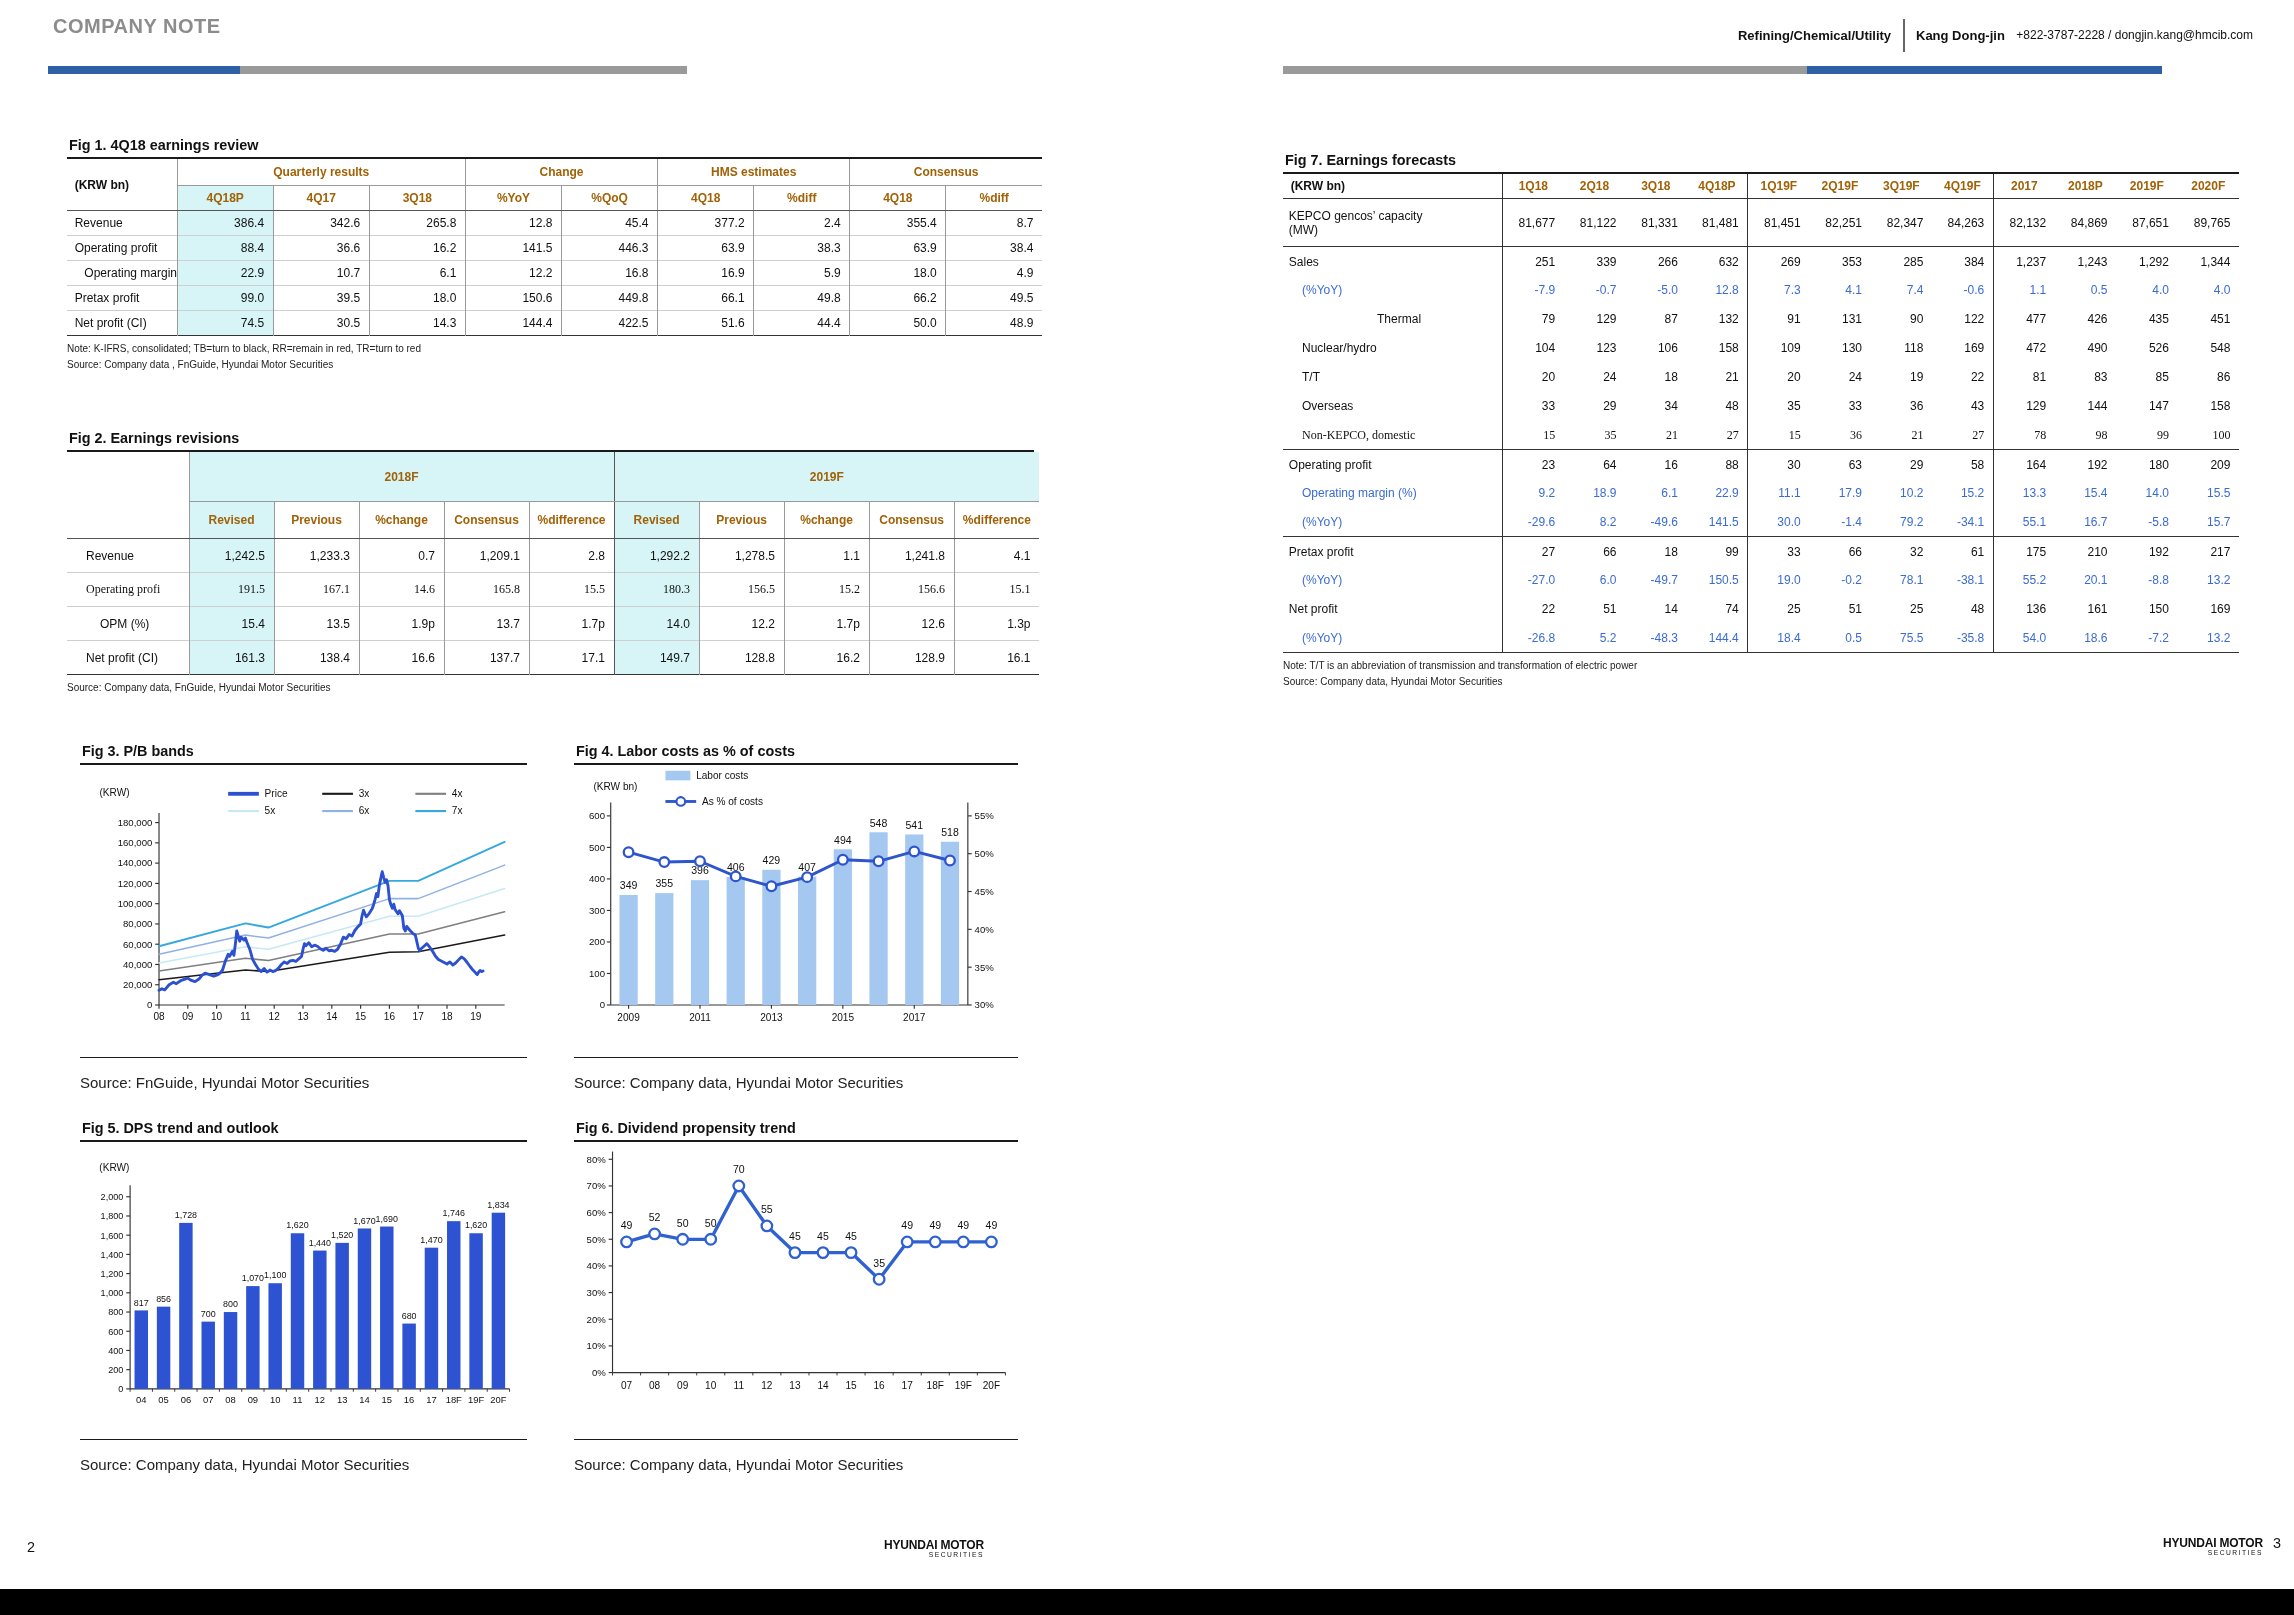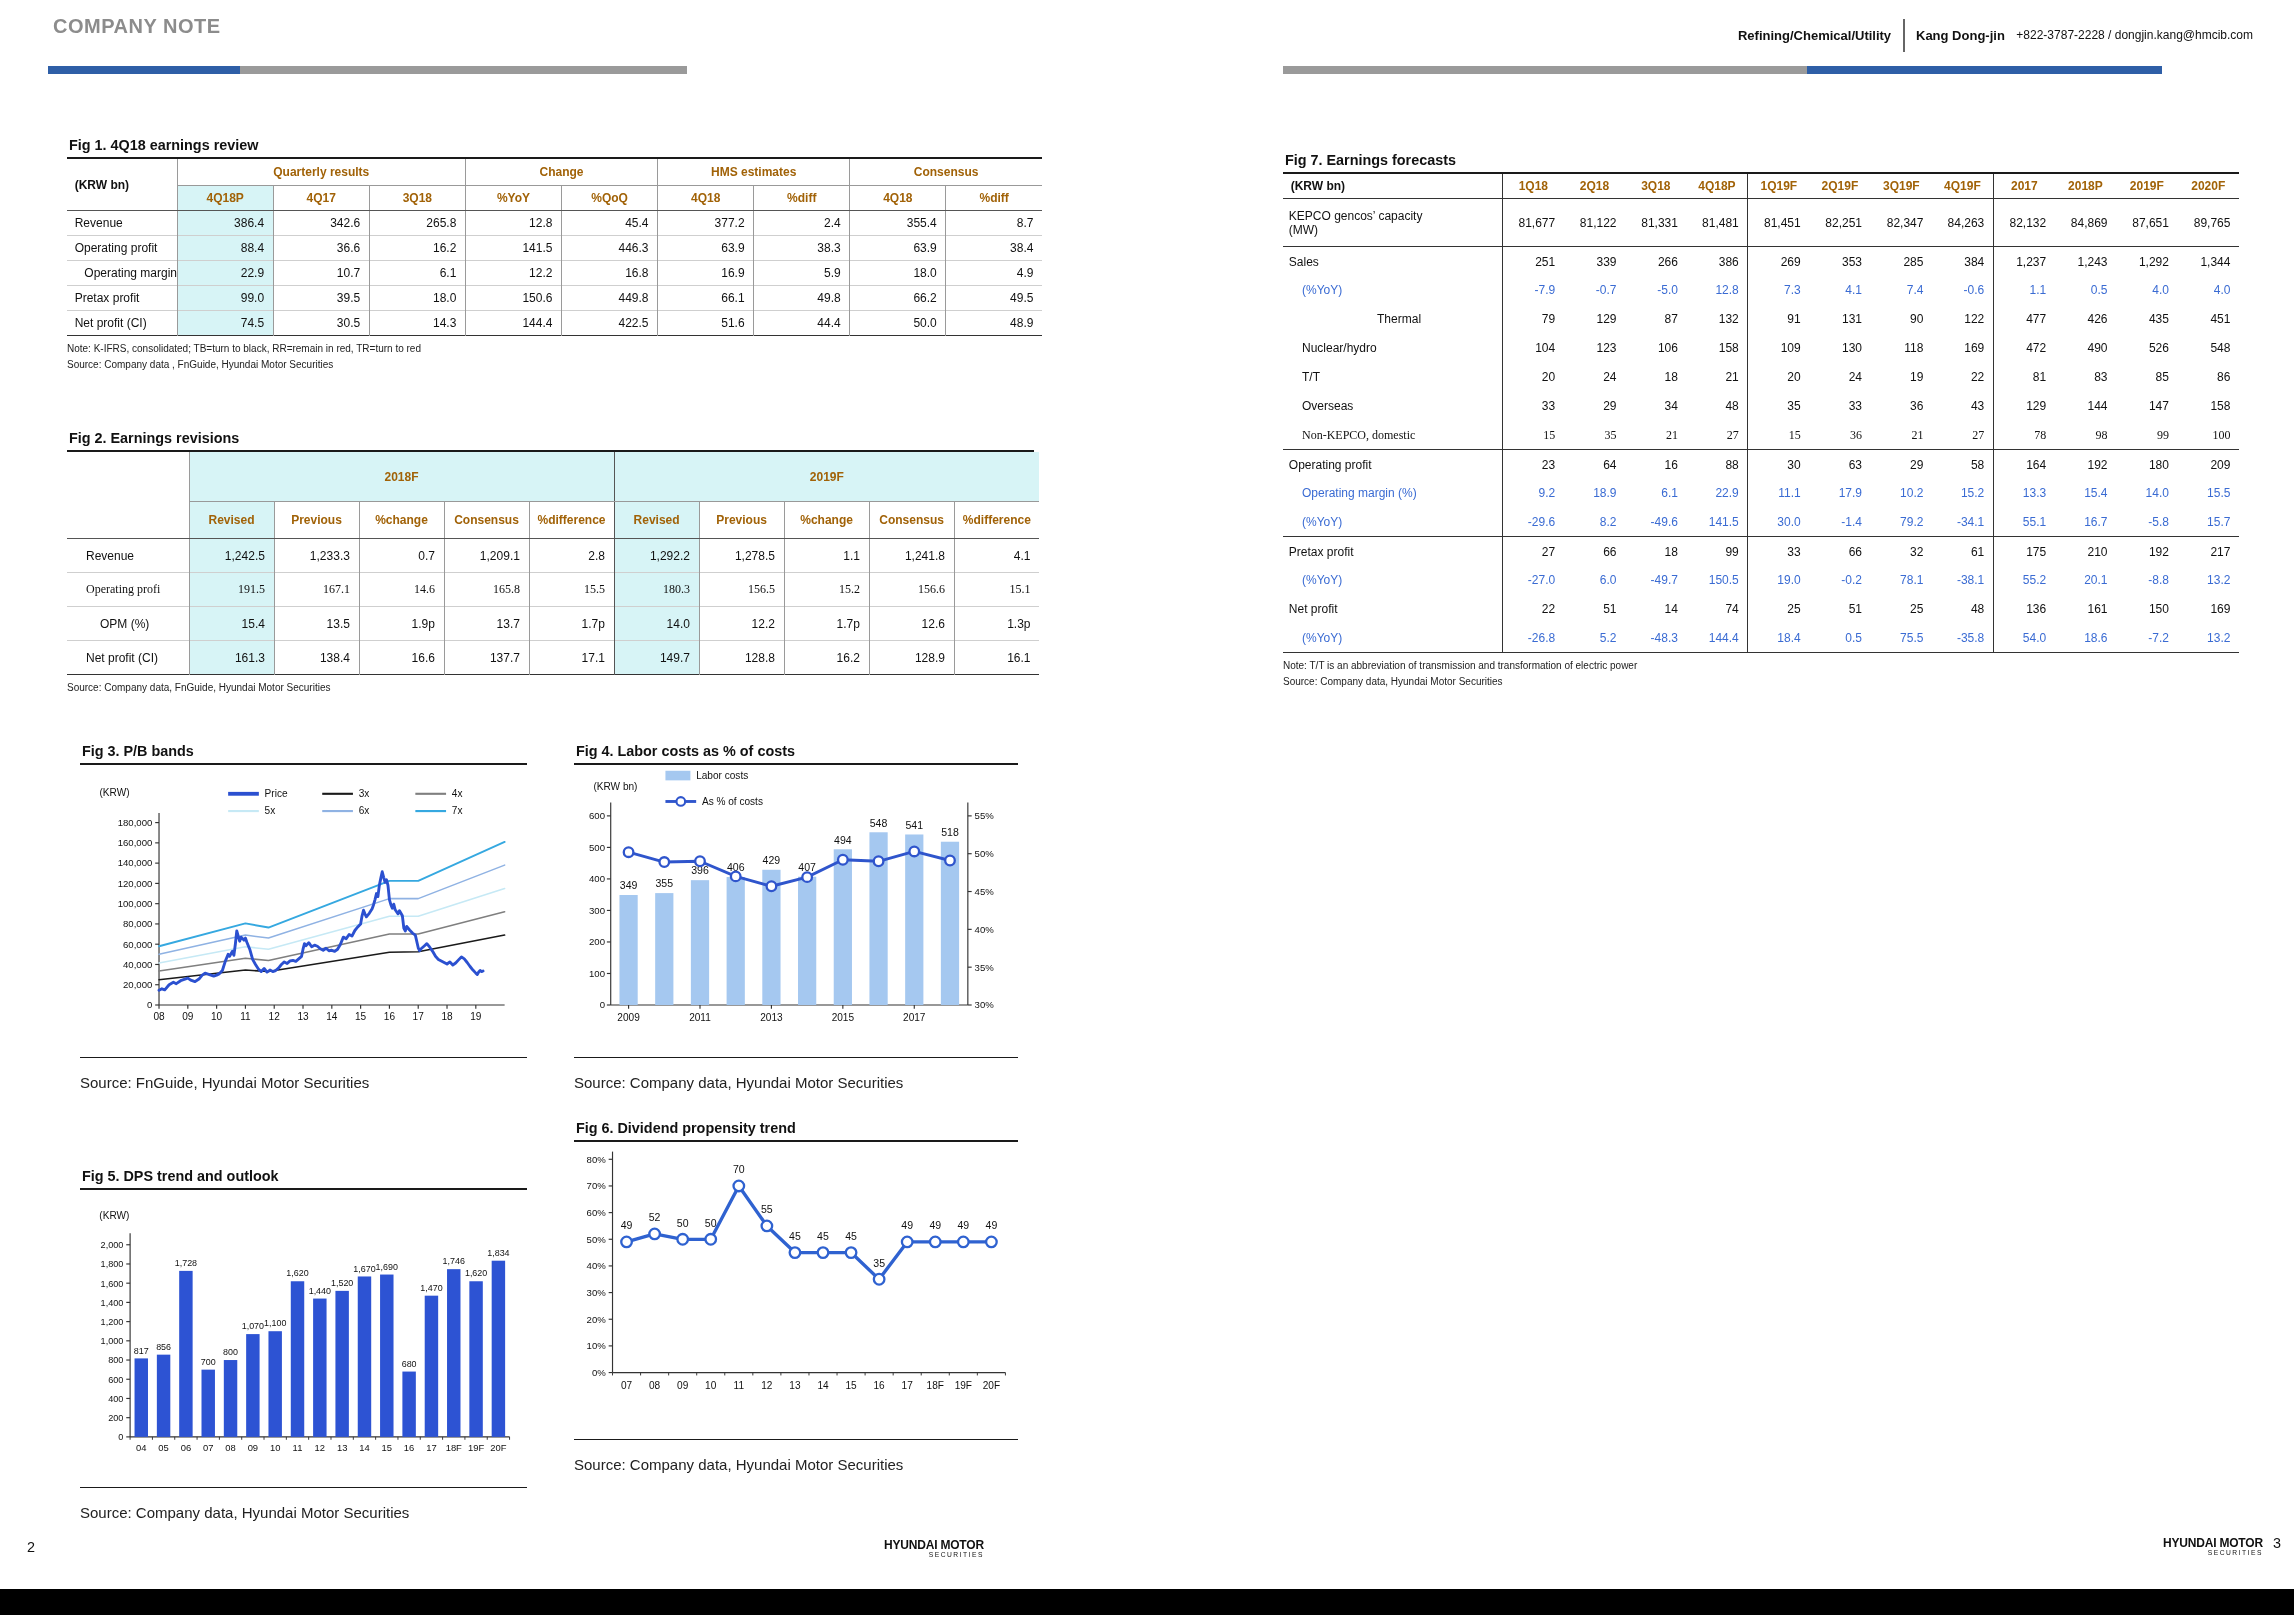--- a/index.html
+++ b/index.html
@@ -412,21 +412,21 @@
           <line x1="205.4" y1="250" x2="205.4" y2="254" stroke="#333" stroke-width="1.2"></line>
           <text x="205.4" y="267" font-size="10.5" text-anchor="middle" fill="#111" font-weight="normal">2013</text>
           <line x1="279.80000000000007" y1="250" x2="279.80000000000007" y2="254" stroke="#333" stroke-width="1.2"></line>
           <text x="279.80000000000007" y="267" font-size="10.5" text-anchor="middle" fill="#111" font-weight="normal">2015</text>
           <line x1="354.20000000000005" y1="250" x2="354.20000000000005" y2="254" stroke="#333" stroke-width="1.2"></line>
           <text x="354.20000000000005" y="267" font-size="10.5" text-anchor="middle" fill="#111" font-weight="normal">2017</text>
         </svg></div>
     <div class="figsource">Source: Company data, Hyundai Motor Securities</div>
   </div>
 
-  <div class="abs" style="left:80px;top:1168px;width:447px">
+  <div class="abs" style="left:80px;top:1120px;width:447px">
     <div class="figtitle">Fig 5. DPS trend and outlook</div>
     <div id="fig5-mount"><svg width="447" height="293" viewBox="0 0 465 305">
           <text x="20" y="30" font-size="10.5" text-anchor="start" fill="#111" font-weight="normal">(KRW)</text>
           <line x1="52" y1="45" x2="52" y2="257" stroke="#333" stroke-width="1.2"></line>
           <line x1="52" y1="257" x2="447" y2="257" stroke="#333" stroke-width="1.2"></line>
           <line x1="48" y1="257" x2="52" y2="257" stroke="#333" stroke-width="1.2"></line>
           <text x="45" y="260.5" font-size="9.5" text-anchor="end" fill="#111" font-weight="normal">0</text>
           <line x1="48" y1="237" x2="52" y2="237" stroke="#333" stroke-width="1.2"></line>
           <text x="45" y="240.5" font-size="9.5" text-anchor="end" fill="#111" font-weight="normal">200</text>
           <line x1="48" y1="217" x2="52" y2="217" stroke="#333" stroke-width="1.2"></line>
@@ -658,21 +658,21 @@
               <td class="v vh7">82,132</td>
               <td class="v ">84,869</td>
               <td class="v ">87,651</td>
               <td class="v ">89,765</td>
             </tr>
             <tr style="height: 29px;">
               <td class="lab" style="padding-left: 5.8px;">Sales</td>
               <td class="v vh7">251</td>
               <td class="v ">339</td>
               <td class="v ">266</td>
-              <td class="v ">386</td>
+              <td class="v ">632</td>
               <td class="v vh7">269</td>
               <td class="v ">353</td>
               <td class="v ">285</td>
               <td class="v ">384</td>
               <td class="v vh7">1,237</td>
               <td class="v ">1,243</td>
               <td class="v ">1,292</td>
               <td class="v ">1,344</td>
             </tr>
             <tr style="height: 29px;">

